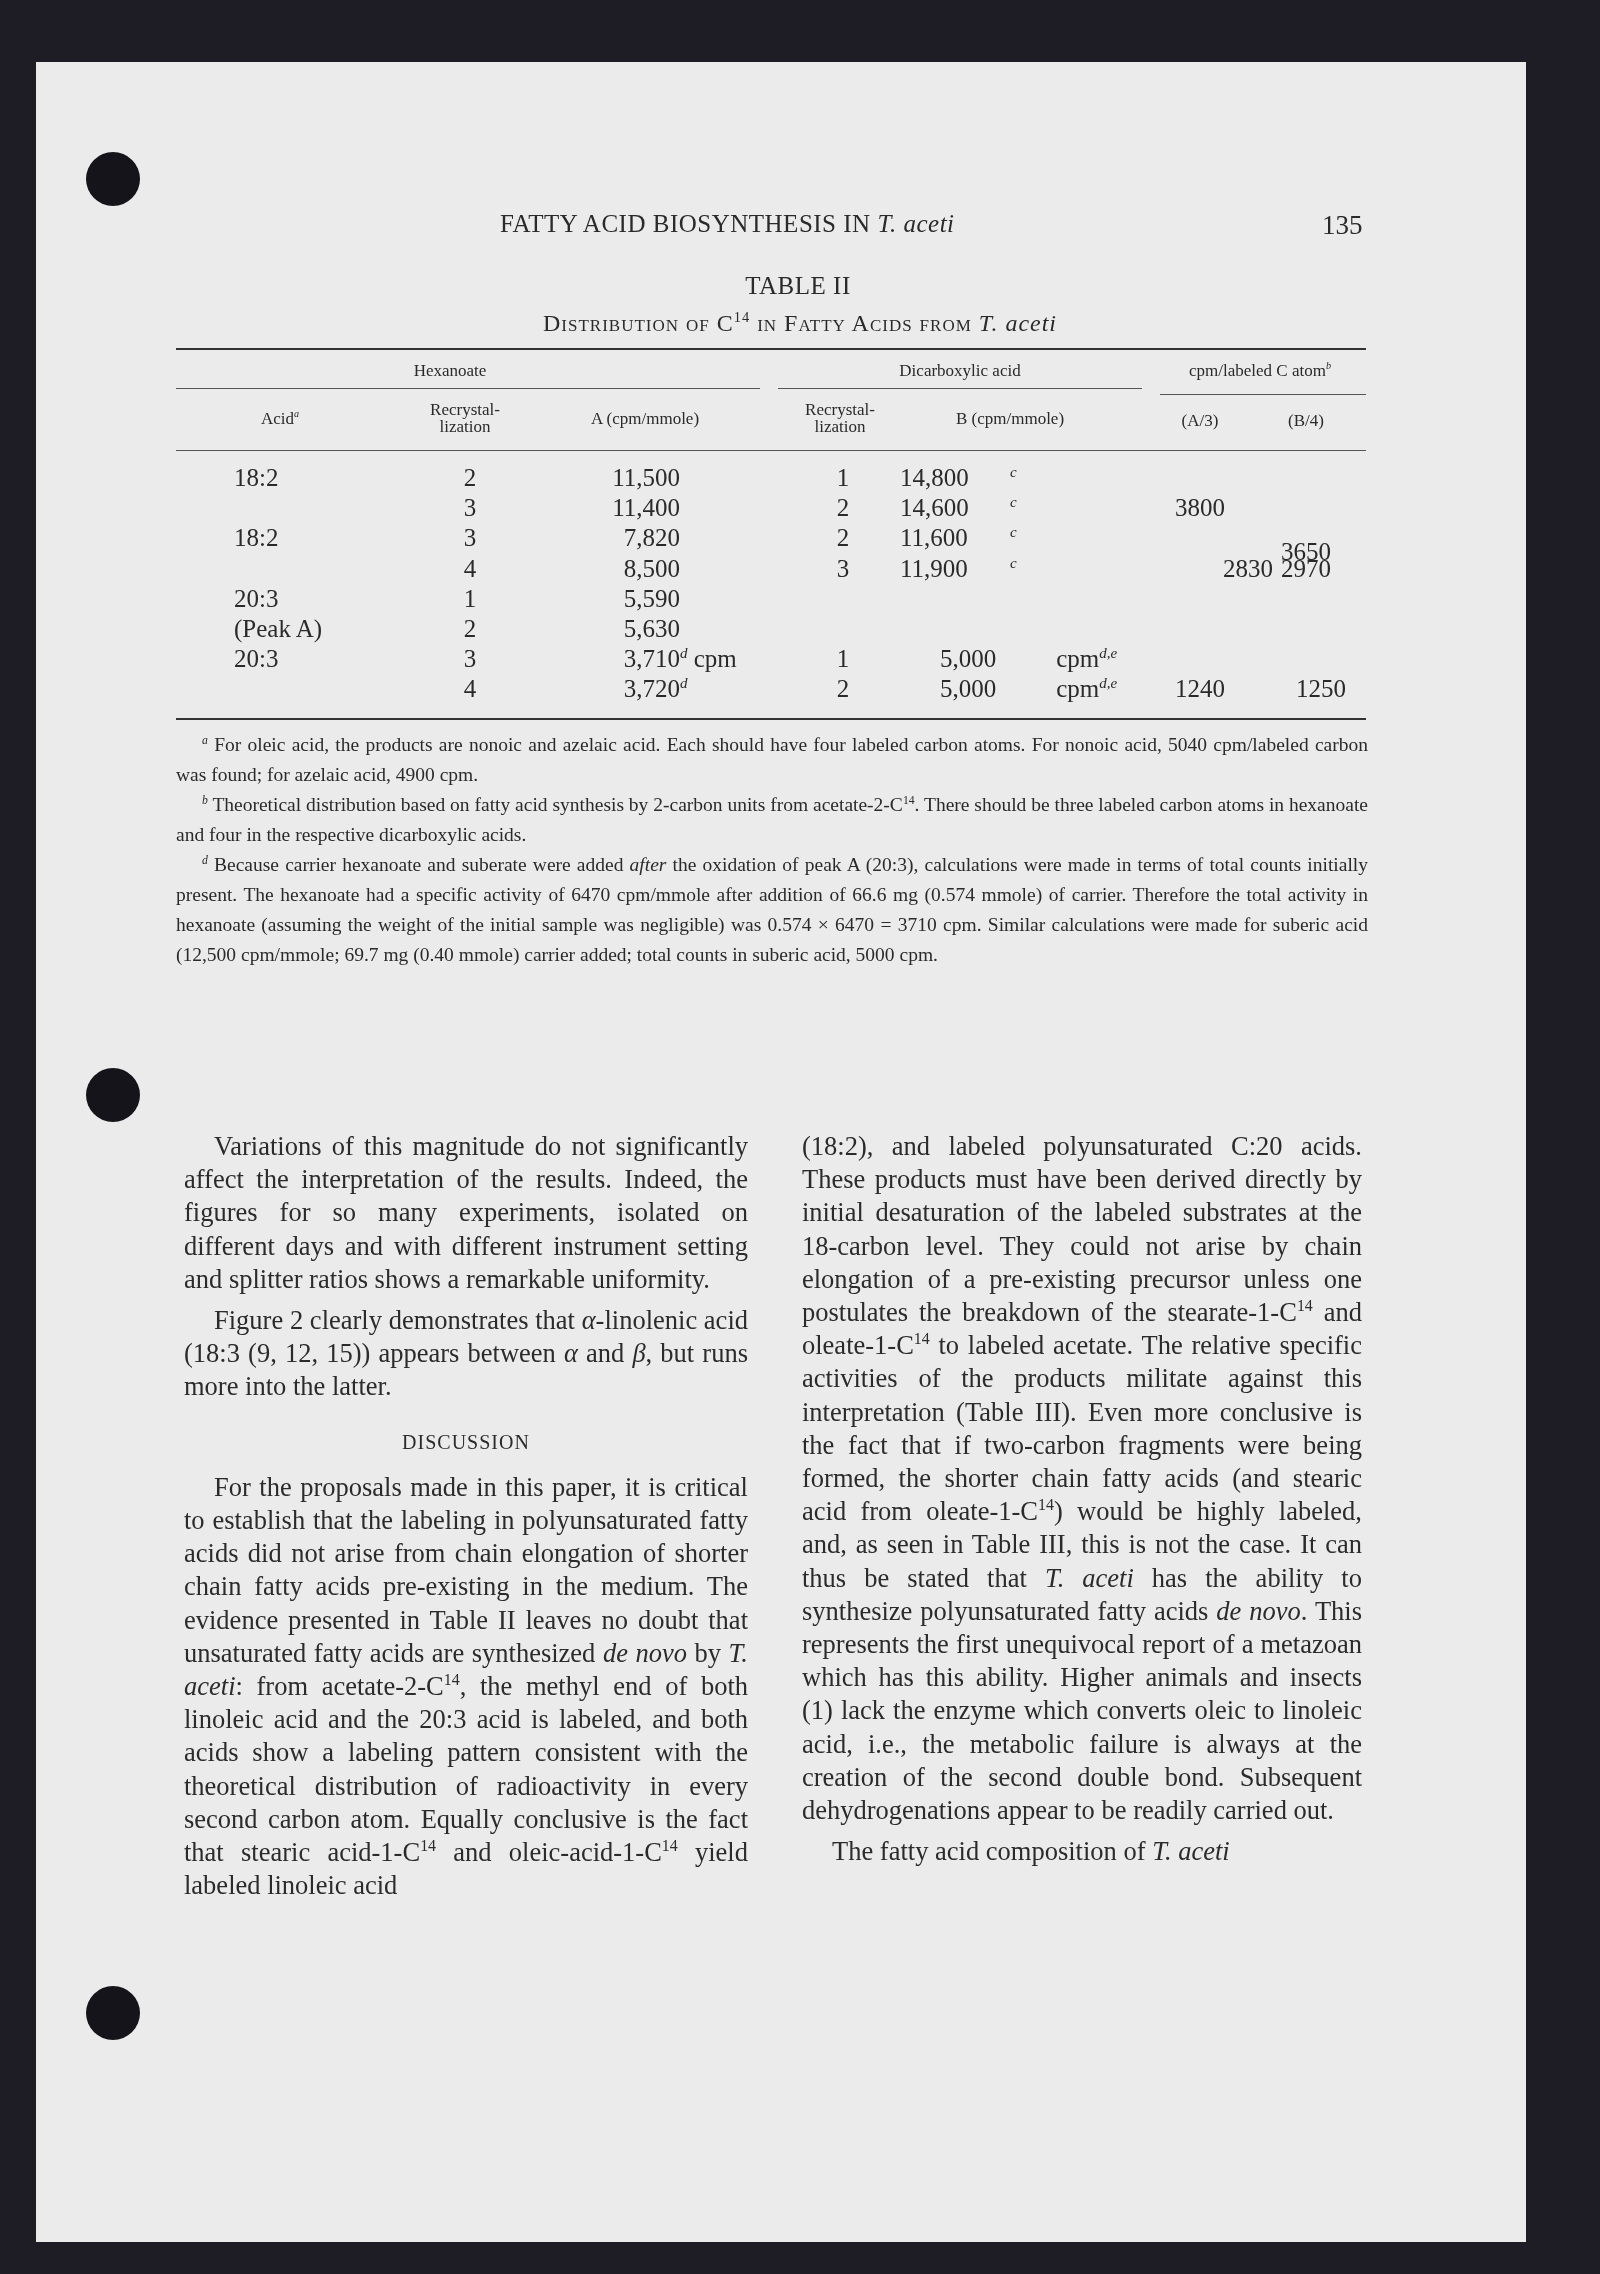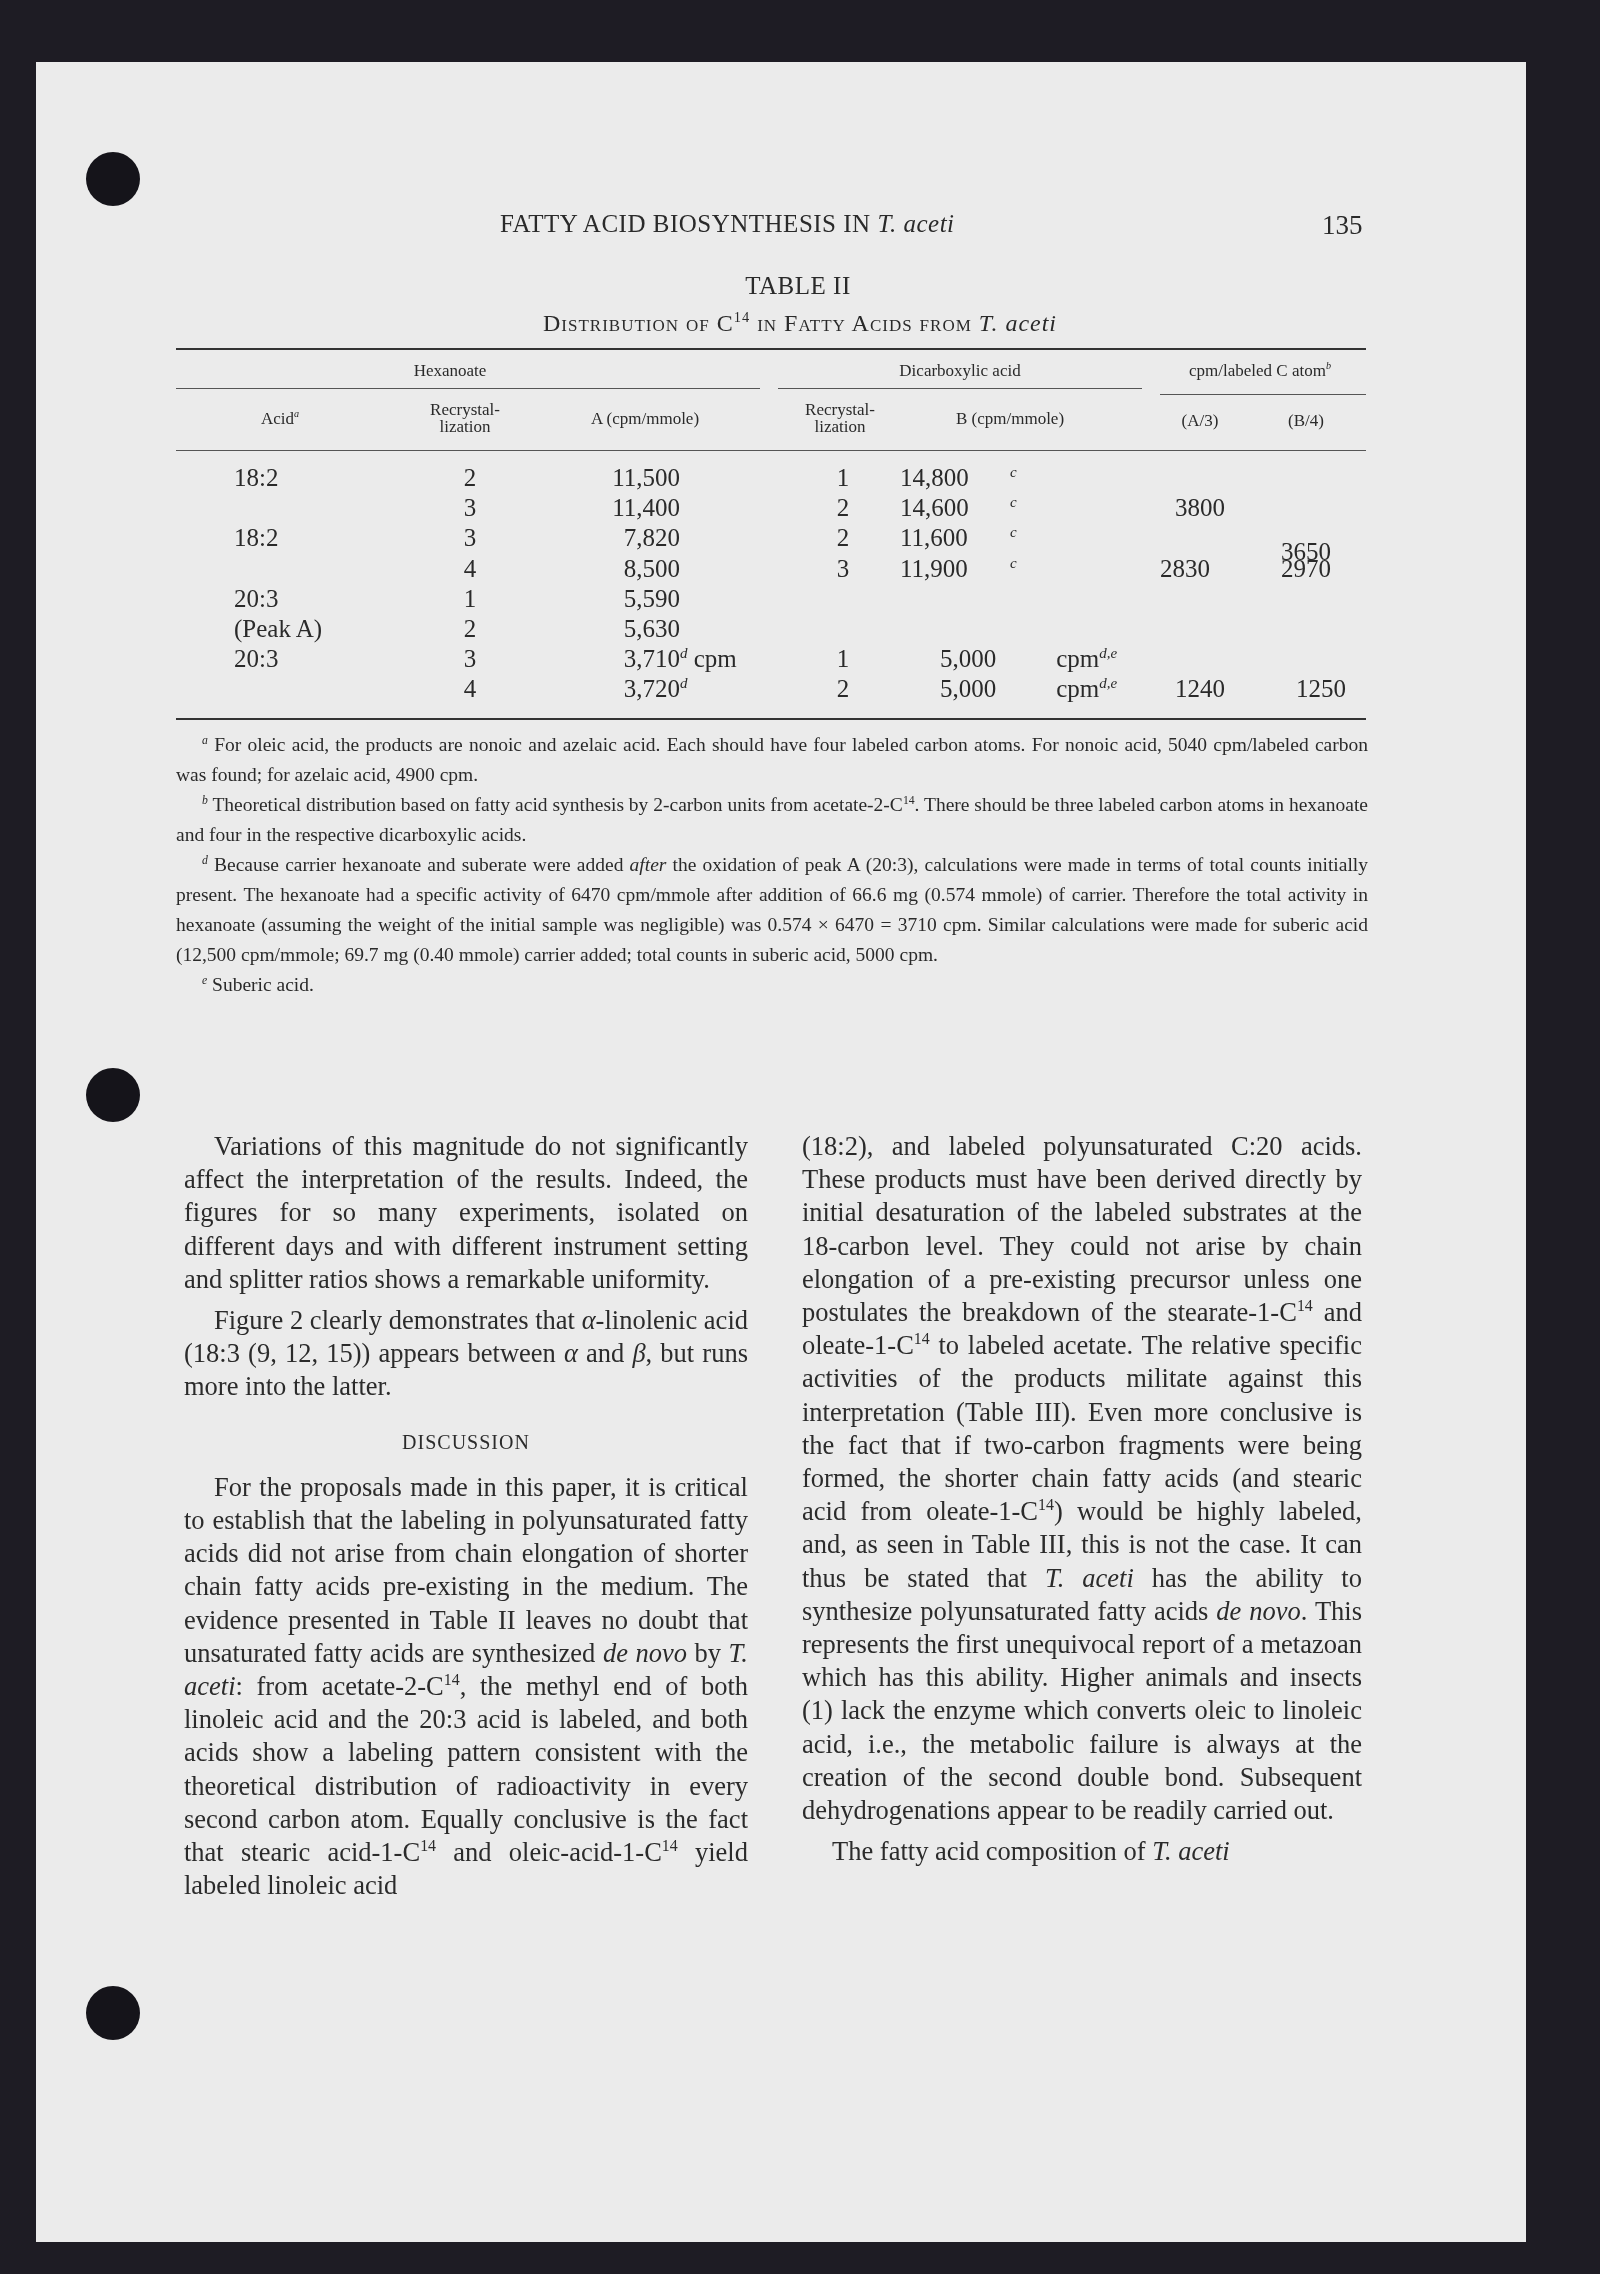--- a/index.html
+++ b/index.html
@@ -102,21 +102,21 @@
       <div class="cell" style="top: 524.4px; left: 900px; width: 230px;"><span style="display: inline-block; width: 110px; text-align: left;">11,600</span><sup>c</sup></div>
       <div class="cell" style="top: 524.4px; left: 1160px; width: 80px; text-align: center;"></div>
       <div class="cell" style="top: 524.4px; left: 1266px; width: 80px; text-align: center;"></div>
     </div>
     <div>
       <div class="cell" style="top: 554.6px; left: 234px; width: 140px; text-align: left;"></div>
       <div class="cell" style="top: 554.6px; left: 455px; width: 30px; text-align: center;">4</div>
       <div class="cell" style="top: 554.6px; left: 560px; width: 240px;"><span style="display: inline-block; width: 120px; text-align: right;">8,500</span></div>
       <div class="cell" style="top: 554.6px; left: 828px; width: 30px; text-align: center;">3</div>
       <div class="cell" style="top: 554.6px; left: 900px; width: 230px;"><span style="display: inline-block; width: 110px; text-align: left;">11,900</span><sup>c</sup></div>
-      <div class="cell" style="top: 554.6px; left: 1160px; width: 80px; text-align: left;">2830</div>
+      <div class="cell" style="top: 554.6px; left: 1208px; width: 80px; text-align: center;">2830</div>
       <div class="cell" style="top: 554.6px; left: 1266px; width: 80px; text-align: center;">2970</div>
     </div>
     <div>
       <div class="cell" style="top: 584.8px; left: 234px; width: 140px; text-align: left;">20:3</div>
       <div class="cell" style="top: 584.8px; left: 455px; width: 30px; text-align: center;">1</div>
       <div class="cell" style="top: 584.8px; left: 560px; width: 240px;"><span style="display: inline-block; width: 120px; text-align: right;">5,590</span></div>
       <div class="cell" style="top: 584.8px; left: 828px; width: 30px; text-align: center;"></div>
       <div class="cell" style="top: 584.8px; left: 900px; width: 230px;"><span style="display: inline-block; width: 110px; text-align: left;"></span></div>
       <div class="cell" style="top: 584.8px; left: 1160px; width: 80px; text-align: center;"></div>
       <div class="cell" style="top: 584.8px; left: 1266px; width: 80px; text-align: center;"></div>
@@ -147,21 +147,20 @@
       <div class="cell" style="top: 675.4px; left: 940px; width: 230px;"><span style="display: inline-block; width: 110px; text-align: left;">5,000</span><span> cpm</span><sup>d,e</sup></div>
       <div class="cell" style="top: 675.4px; left: 1160px; width: 80px; text-align: center;">1240</div>
       <div class="cell" style="top: 675.4px; left: 1266px; width: 80px; text-align: right;">1250</div>
     </div>
   </div>
 
 <div class="fn" style="top:730px;">
   <p><sup>a</sup> <span>For oleic acid, the products are nonoic and azelaic acid. Each should have four labeled carbon atoms. For nonoic acid, 5040 cpm/labeled carbon was found; for azelaic acid, 4900 cpm.</span></p>
   <p><sup>b</sup> <span>Theoretical distribution based on fatty acid synthesis by 2-carbon units from acetate-2-C</span><sup class="up">14</sup><span>. There should be three labeled carbon atoms in hexanoate and four in the respective dicarboxylic acids.</span></p>
   <p><sup>d</sup> <span>Because carrier hexanoate and suberate were added </span><i>after</i><span> the oxidation of peak A (20:3), calculations were made in terms of total counts initially present. The hexanoate had a specific activity of 6470 cpm/mmole after addition of 66.6 mg (0.574 mmole) of carrier. Therefore the total activity in hexanoate (assuming the weight of the initial sample was negligible) was 0.574 × 6470 = 3710 cpm. Similar calculations were made for suberic acid (12,500 cpm/mmole; 69.7 mg (0.40 mmole) carrier added; total counts in suberic acid, 5000 cpm.</span></p>
-  <p><sup>e</sup> <span>Suberic acid.</span></p>
 </div>
 
 <div class="col" style="left:176px;top:1122px;width:580px;">
   <p>Variations of this magnitude do not significantly affect the interpretation of the results. Indeed, the figures for so many experiments, isolated on different days and with different instrument setting and splitter ratios shows a remarkable uniformity.</p>
   <p><span>Figure 2 clearly demonstrates that </span><i>α</i><span>-linolenic acid (18:3 (9, 12, 15)) appears between </span><i>α</i><span> and </span><i>β</i><span>, but runs more into the latter.</span></p>
   <div class="heading">DISCUSSION</div>
   <p><span>For the proposals made in this paper, it is critical to establish that the labeling in polyunsaturated fatty acids did not arise from chain elongation of shorter chain fatty acids pre-existing in the medium. The evidence presented in Table II leaves no doubt that unsaturated fatty acids are synthesized </span><i>de novo</i><span> by </span><i>T. aceti</i><span>: from acetate-2-C</span><sup class="up">14</sup><span>, the methyl end of both linoleic acid and the 20:3 acid is labeled, and both acids show a labeling pattern consistent with the theoretical distribution of radioactivity in every second carbon atom. Equally conclusive is the fact that stearic acid-1-C</span><sup class="up">14</sup><span> and oleic-acid-1-C</span><sup class="up">14</sup><span> yield labeled linoleic acid</span></p>
 </div>
 
 <div class="col" style="left:794px;top:1122px;width:576px;">

